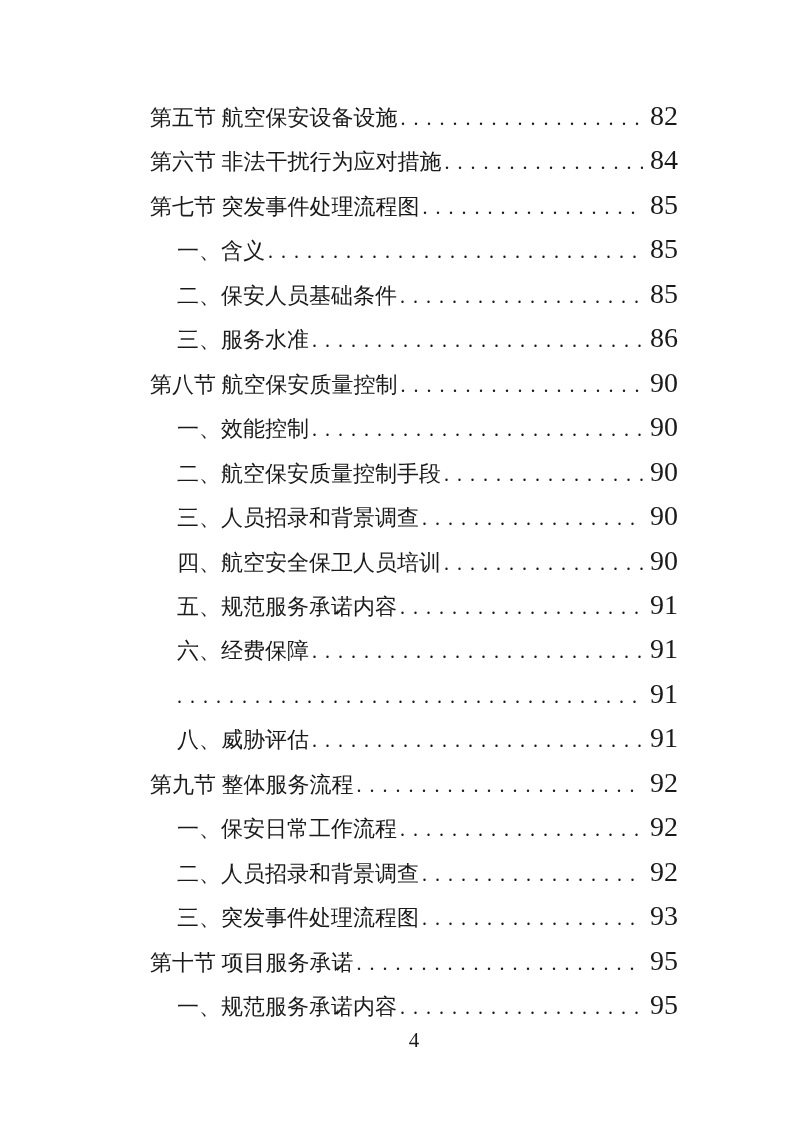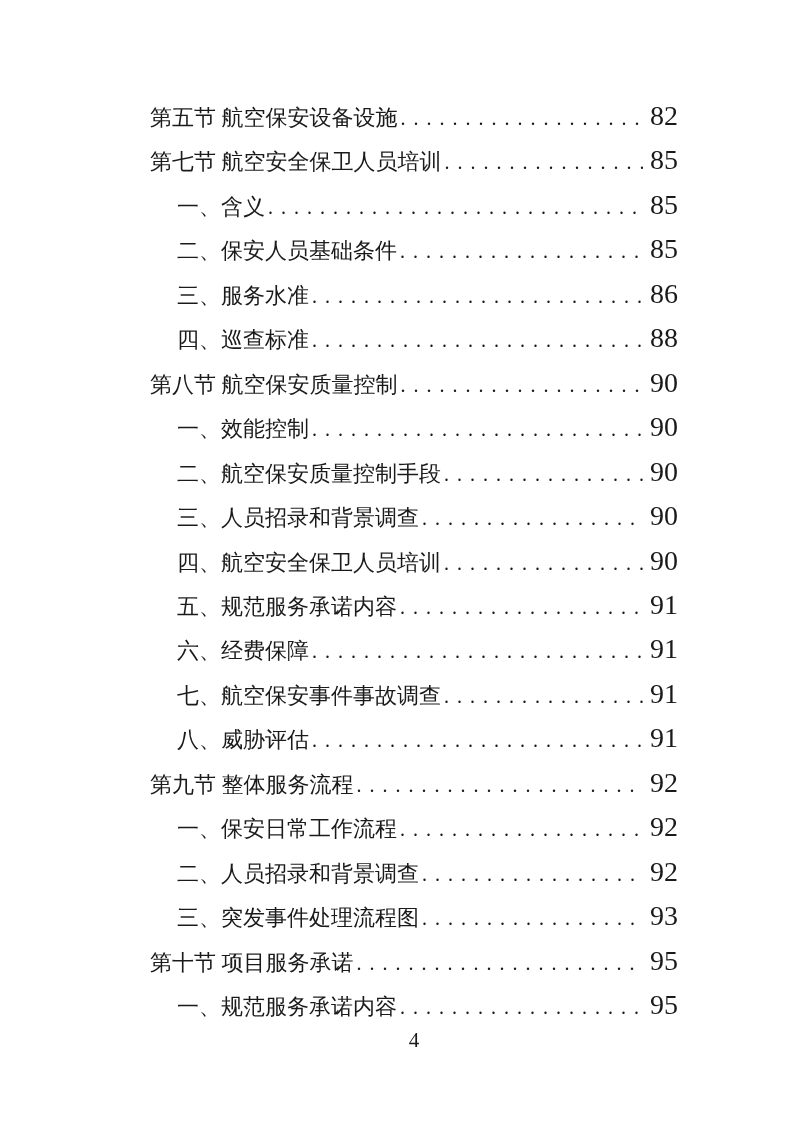--- a/index.html
+++ b/index.html
@@ -66,43 +66,43 @@
 <body>
 
 <div class="page">
   <div class="toc">
       <div class="toc-entry">
     <span class="toc-title">第五节 航空保安设备设施</span>
     <span class="leader"></span>
     <span class="toc-page-num">82</span>
   </div>
       <div class="toc-entry">
-    <span class="toc-title">第七节 航空安全保卫人员培训</span>
+    <span class="toc-title">第六节 非法干扰行为应对措施</span>
+    <span class="leader"></span>
+    <span class="toc-page-num">84</span>
+  </div>
+      <div class="toc-entry">
+    <span class="toc-title">第七节 突发事件处理流程图</span>
     <span class="leader"></span>
     <span class="toc-page-num">85</span>
   </div>
       <div class="toc-entry sub">
     <span class="toc-title">一、含义</span>
     <span class="leader"></span>
     <span class="toc-page-num">85</span>
   </div>
       <div class="toc-entry sub">
     <span class="toc-title">二、保安人员基础条件</span>
     <span class="leader"></span>
     <span class="toc-page-num">85</span>
   </div>
       <div class="toc-entry sub">
     <span class="toc-title">三、服务水准</span>
     <span class="leader"></span>
     <span class="toc-page-num">86</span>
-  </div>
-      <div class="toc-entry sub">
-    <span class="toc-title">四、巡查标准</span>
-    <span class="leader"></span>
-    <span class="toc-page-num">88</span>
   </div>
       <div class="toc-entry">
     <span class="toc-title">第八节 航空保安质量控制</span>
     <span class="leader"></span>
     <span class="toc-page-num">90</span>
   </div>
       <div class="toc-entry sub">
     <span class="toc-title">一、效能控制</span>
     <span class="leader"></span>
     <span class="toc-page-num">90</span>
@@ -126,21 +126,20 @@
     <span class="toc-title">五、规范服务承诺内容</span>
     <span class="leader"></span>
     <span class="toc-page-num">91</span>
   </div>
       <div class="toc-entry sub">
     <span class="toc-title">六、经费保障</span>
     <span class="leader"></span>
     <span class="toc-page-num">91</span>
   </div>
       <div class="toc-entry sub">
-    <span class="toc-title">七、航空保安事件事故调查</span>
     <span class="leader"></span>
     <span class="toc-page-num">91</span>
   </div>
       <div class="toc-entry sub">
     <span class="toc-title">八、威胁评估</span>
     <span class="leader"></span>
     <span class="toc-page-num">91</span>
   </div>
       <div class="toc-entry">
     <span class="toc-title">第九节 整体服务流程</span>

